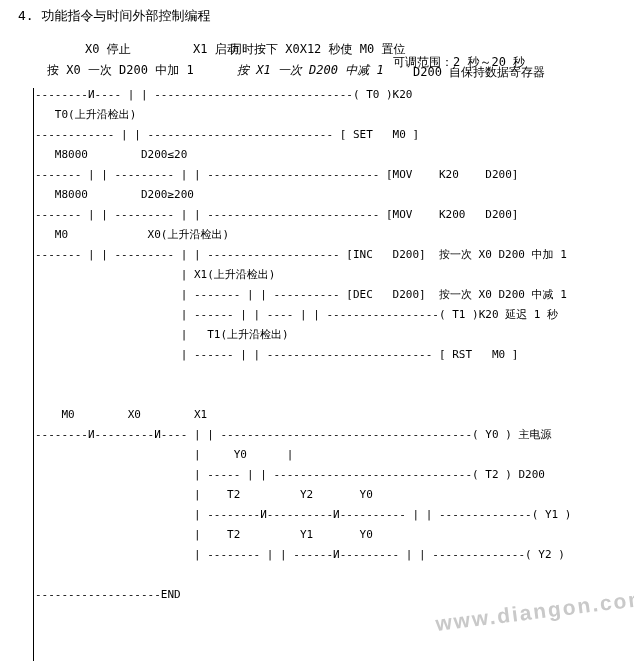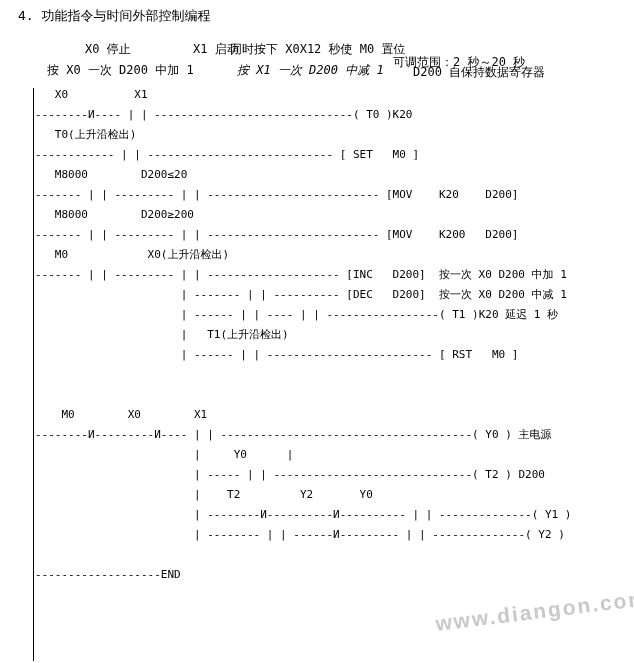--- a/index.html
+++ b/index.html
@@ -56,40 +56,41 @@
 <span class="note n1c">同时按下 X0X12 秒使 M0 置位</span>
 <span class="note n1d">D200 自保持数据寄存器</span>
 
 <span class="note n2a">按 X0 一次 D200 中加 1</span>
 <span class="note n2b">按 X1 一次 D200 中减 1</span>
 <span class="note n2c">可调范围：2 秒～20 秒</span>
 
 <div class="rail"></div>
 
 <div class="ladder" id="ladder">
-    <div class="lline">   X0          X1</div>
     <div class="lline">--------И---- | | ------------------------------( T0 )K20</div>
     <div class="lline">   T0(上升沿检出)</div>
     <div class="lline">------------ | | ---------------------------- [ SET   M0 ]</div>
     <div class="lline">   M8000        D200≤20</div>
     <div class="lline">------- | | --------- | | -------------------------- [MOV    K20    D200]</div>
     <div class="lline">   M8000        D200≥200</div>
     <div class="lline">------- | | --------- | | -------------------------- [MOV    K200   D200]</div>
     <div class="lline">   M0            X0(上升沿检出)</div>
     <div class="lline">------- | | --------- | | -------------------- [INC   D200]  按一次 X0 D200 中加 1</div>
+    <div class="lline">                      | X1(上升沿检出)</div>
     <div class="lline">                      | ------- | | ---------- [DEC   D200]  按一次 X0 D200 中减 1</div>
     <div class="lline">                      | ------ | | ---- | | -----------------( T1 )K20 延迟 1 秒</div>
     <div class="lline">                      |   T1(上升沿检出)</div>
     <div class="lline">                      | ------ | | ------------------------- [ RST   M0 ]</div>
     <div class="lline">&nbsp;</div>
     <div class="lline">&nbsp;</div>
     <div class="lline">    M0        X0        X1</div>
     <div class="lline">--------И---------И---- | | --------------------------------------( Y0 ) 主电源</div>
     <div class="lline">                        |     Y0      |</div>
     <div class="lline">                        | ----- | | ------------------------------( T2 ) D200</div>
     <div class="lline">                        |    T2         Y2       Y0</div>
     <div class="lline">                        | --------И----------И---------- | | --------------( Y1 )</div>
+    <div class="lline">                        |    T2         Y1       Y0</div>
     <div class="lline">                        | -------- | | ------И--------- | | --------------( Y2 )</div>
     <div class="lline">&nbsp;</div>
     <div class="lline">-------------------END</div>
   </div>
 
 <div class="watermark">www.diangon.com</div>
 
 </body></html>

